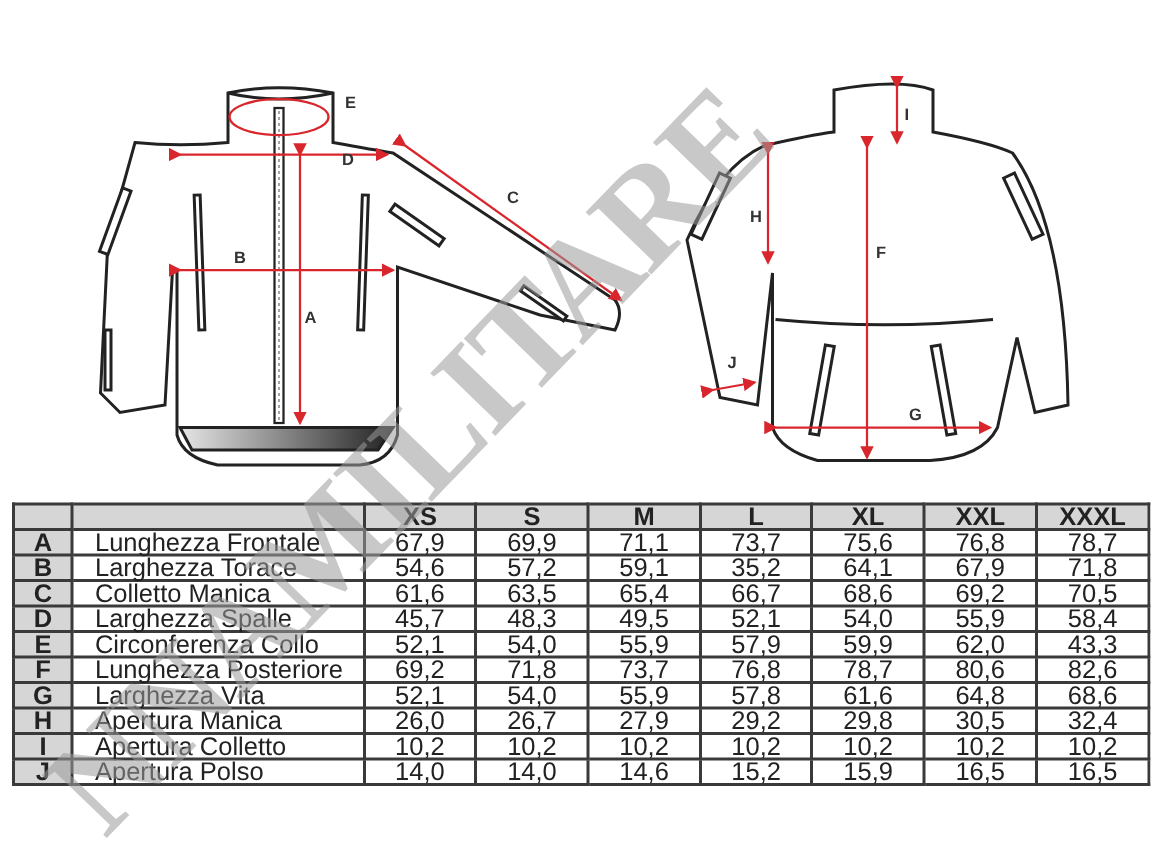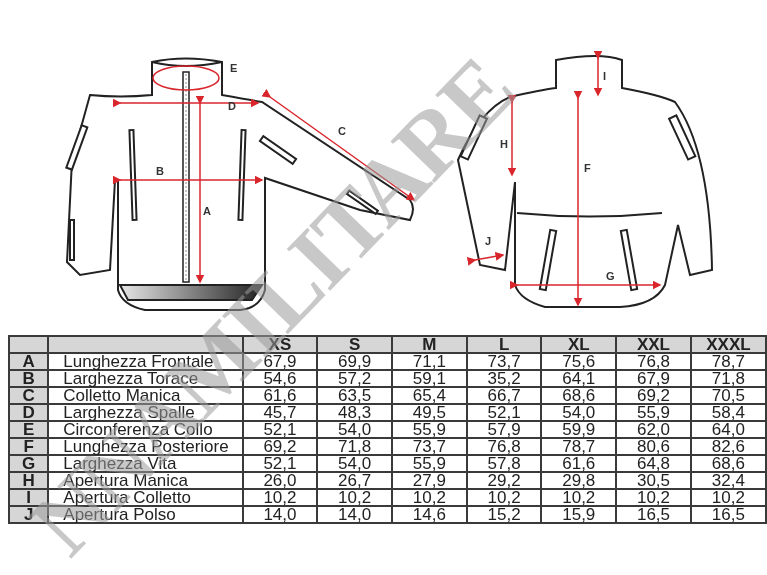--- a/index.html
+++ b/index.html
@@ -146,21 +146,21 @@
     </tr>
     <tr>
       <td class="code">E</td>
       <td class="name">Circonferenza Collo</td>
       <td class="val">52,1</td>
       <td class="val">54,0</td>
       <td class="val">55,9</td>
       <td class="val">57,9</td>
       <td class="val">59,9</td>
       <td class="val">62,0</td>
-      <td class="val">64,0</td>
+      <td class="val">43,3</td>
     </tr>
     <tr>
       <td class="code">F</td>
       <td class="name">Lunghezza Posteriore</td>
       <td class="val">69,2</td>
       <td class="val">71,8</td>
       <td class="val">73,7</td>
       <td class="val">76,8</td>
       <td class="val">78,7</td>
       <td class="val">80,6</td>

